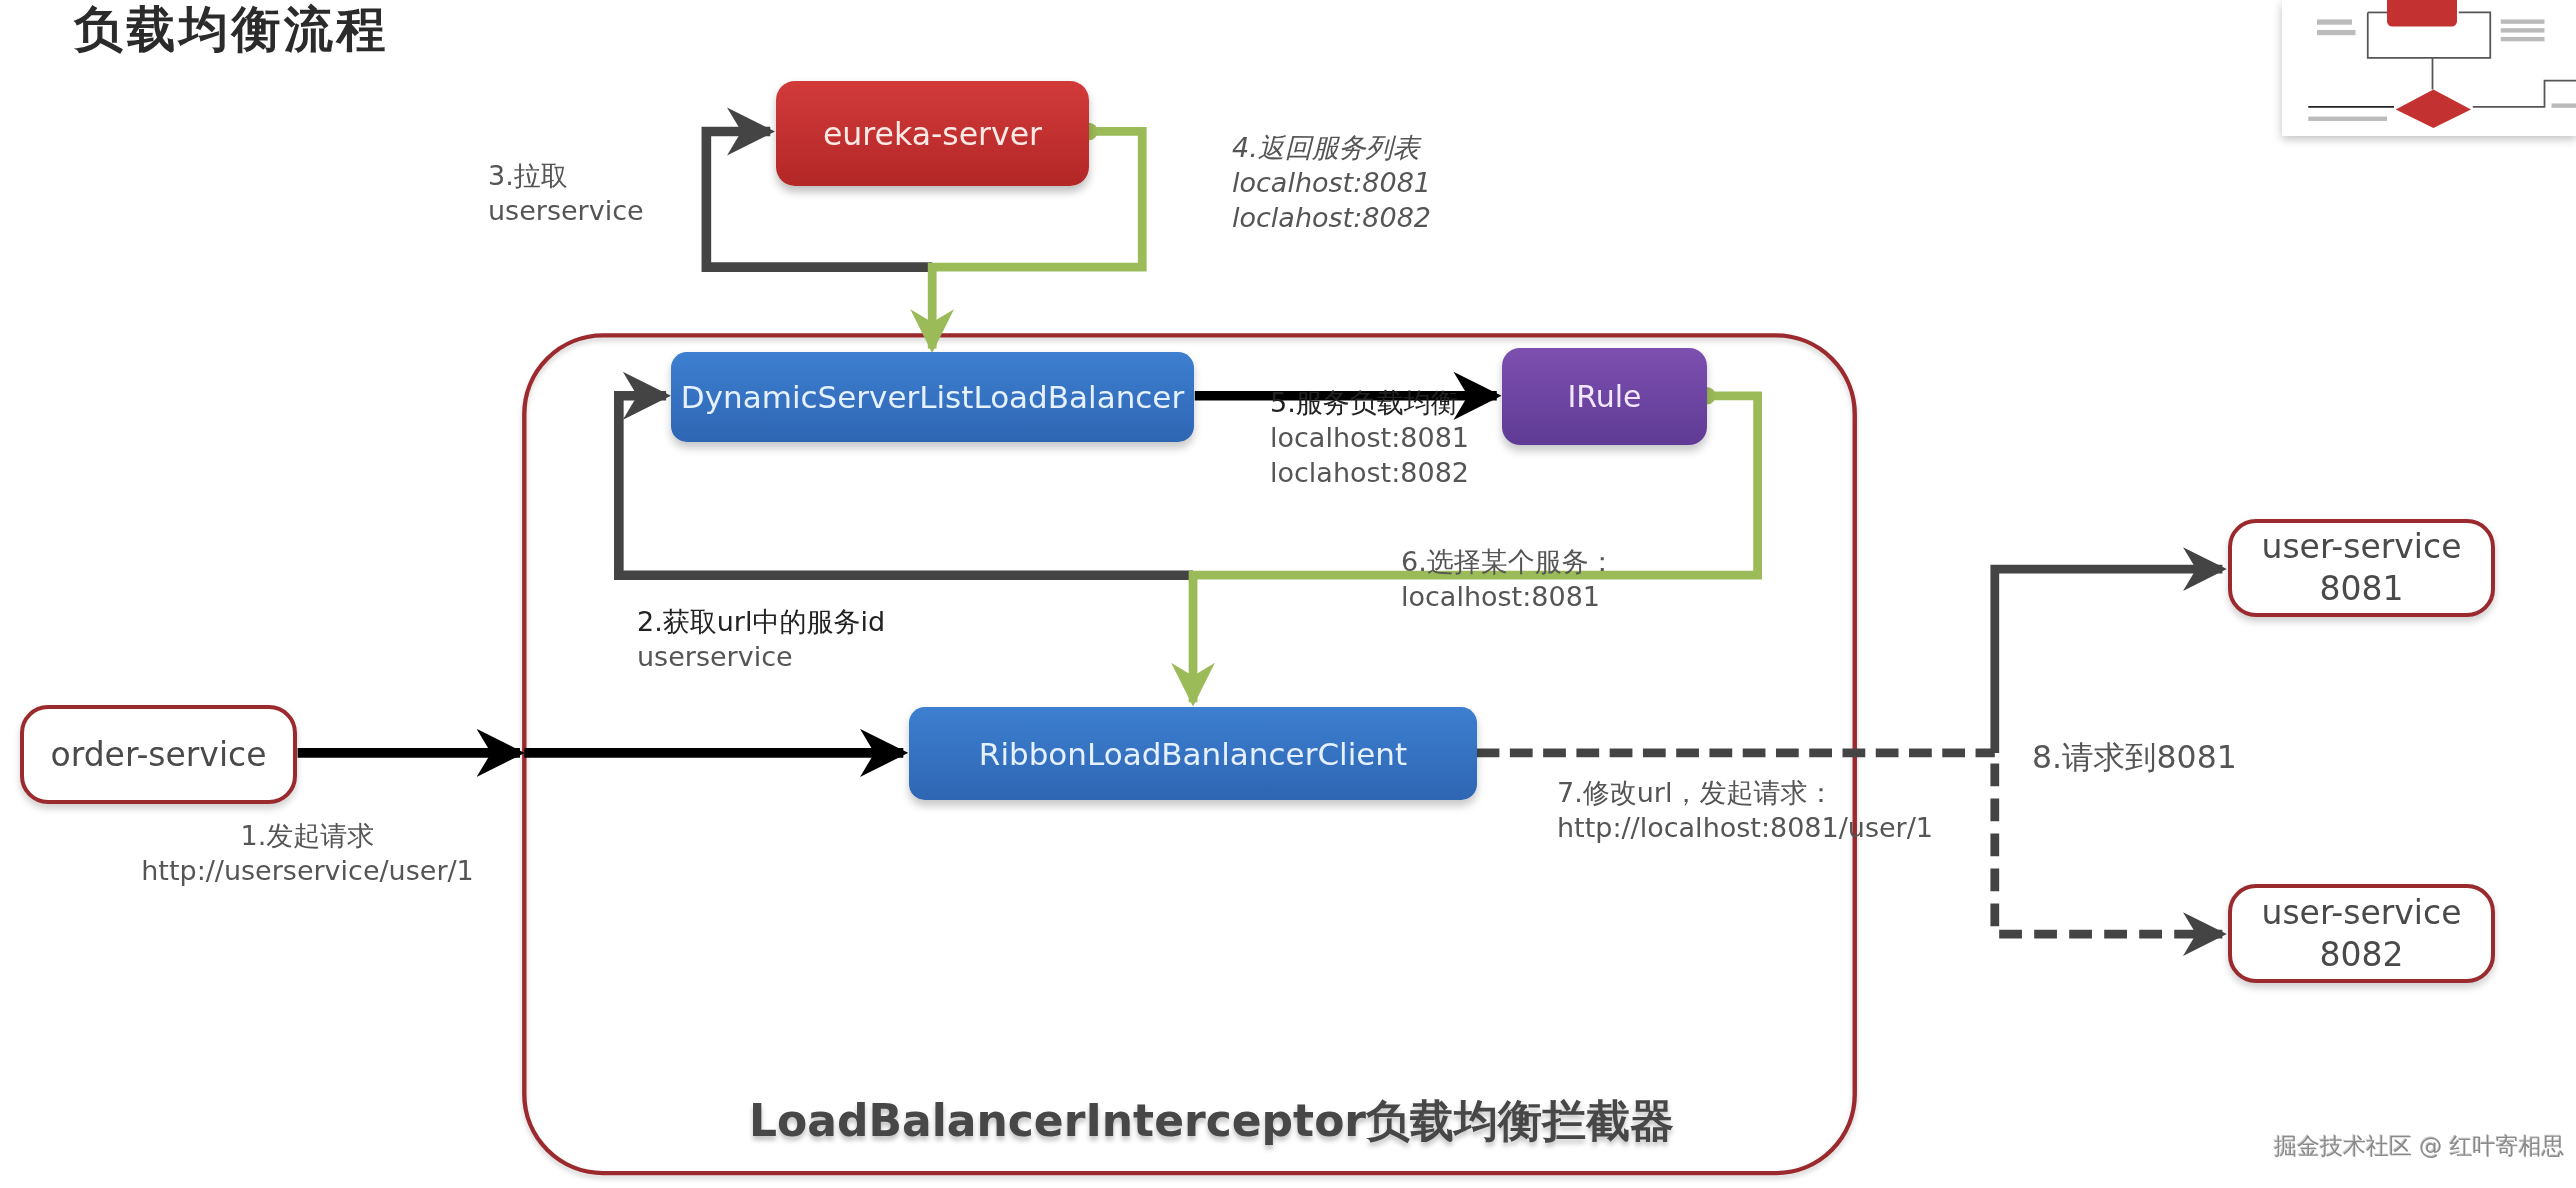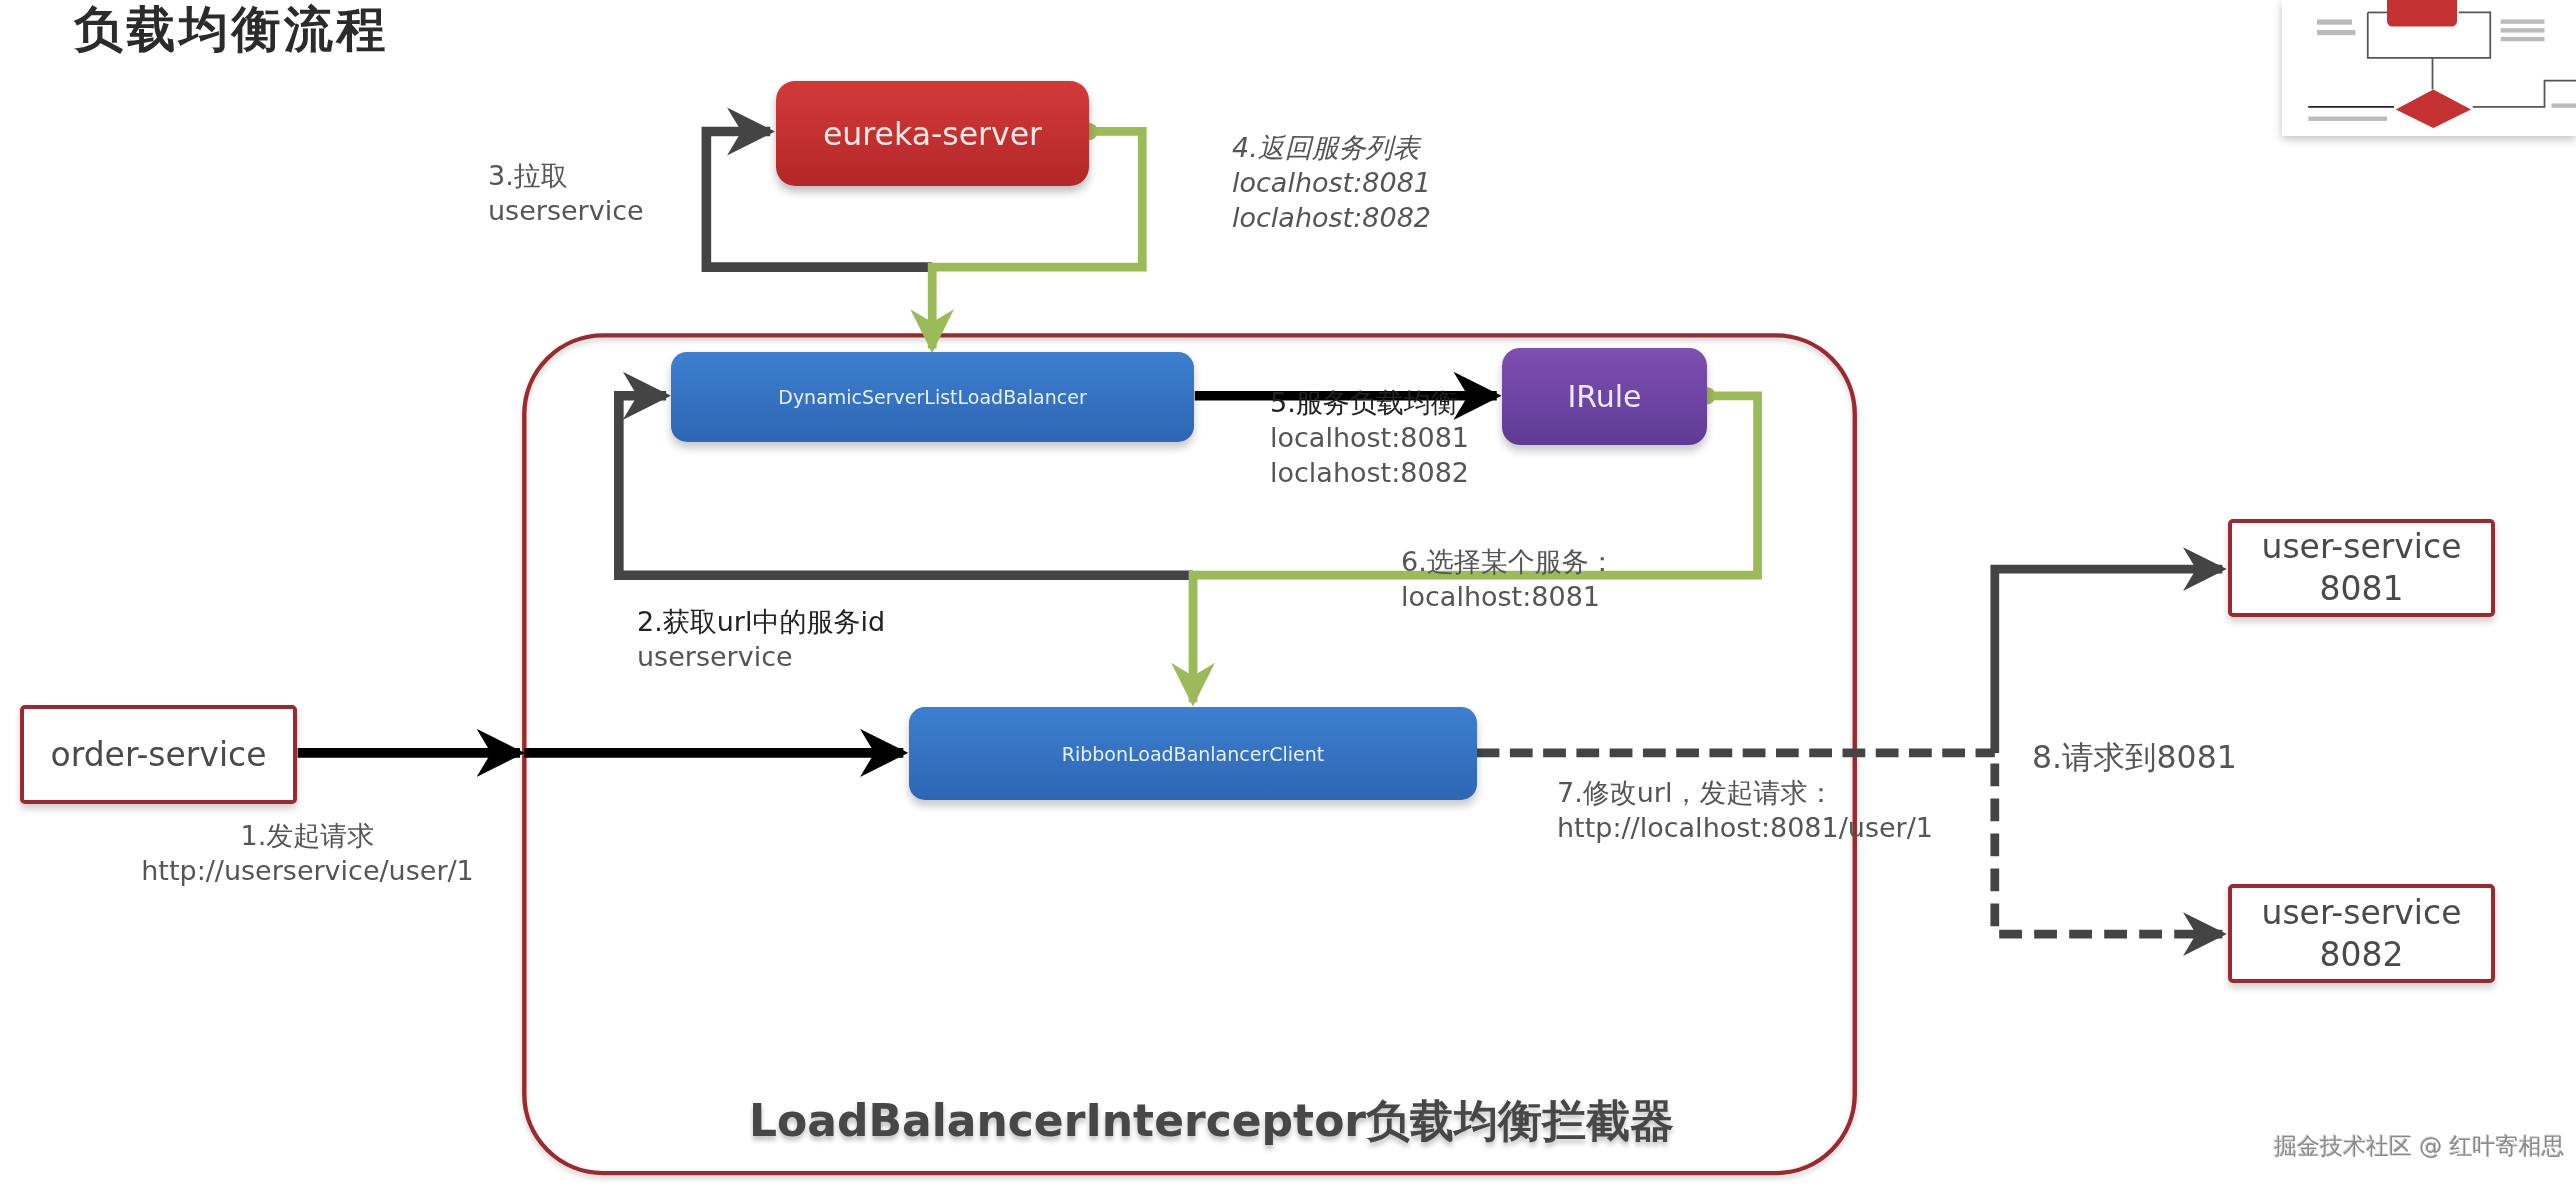--- a/index.html
+++ b/index.html
@@ -7,24 +7,24 @@
          font-family: "DejaVu Sans", "Liberation Sans", sans-serif; }
   #stage { position: absolute; left: 0; top: 0; width: 2576px; height: 1189px; }
   .abs { position: absolute; }
   .title { left: 74px; top: -3.5px; font-size: 49px; font-weight: bold; color: #2b2b2b;
            letter-spacing: 3.5px; white-space: nowrap; }
   .node { position: absolute; display: flex; align-items: center; justify-content: center;
           text-align: center; box-sizing: border-box; white-space: nowrap; }
   .node-red { background: linear-gradient(#d23a3a, #b32727); border-radius: 19px; color: #fbe9e6;
               font-size: 31.5px; box-shadow: 0 5.3px 8.8px rgba(0,0,0,0.25); }
   .node-blue { background: linear-gradient(#3d7fd0, #2e66b3); border-radius: 15.8px; color: #e6f1ff;
-               font-size: 19px; box-shadow: 0 5.3px 8.8px rgba(0,0,0,0.22); }
+               font-size: 31px; box-shadow: 0 5.3px 8.8px rgba(0,0,0,0.22); }
   .node-purple { background: linear-gradient(#7d4fb0, #5f3b95); border-radius: 18px; color: #f1e8ff;
                  font-size: 30px; box-shadow: 0 5.3px 8.8px rgba(0,0,0,0.22); }
-  .node-outline { background: #ffffff; border: 4.4px solid #9b2a2e; border-radius: 5px; color: #4a4a4a;
+  .node-outline { background: #ffffff; border: 4.4px solid #9b2a2e; border-radius: 28px; color: #4a4a4a;
                   font-size: 33px; line-height: 42px; box-shadow: 0 4.4px 7px rgba(0,0,0,0.18); }
   .lbl { position: absolute; font-size: 27px; line-height: 35px; color: #555555; white-space: nowrap; }
   .lbl-dark { color: #222222; margin-top: 24px; }
   .lbl-big { font-size: 31.5px; }
   .frame-label { position: absolute; left: 749px; top: 1092px; width: 884px; text-align: center;
                  font-size: 44px; font-weight: bold; color: #474747; white-space: nowrap;
                  text-shadow: 0 4.4px 5.3px rgba(0,0,0,0.25); }
   .watermark { position: absolute; left: 2274px; top: 1131px; font-size: 23px; color: #8a8a8a;
                white-space: nowrap; text-shadow: 0.9px 0.9px 0 #ffffff, -0.9px -0.9px 0 #c8c8c8; }
   .thumb { position: absolute; left: 2282px; top: 0px; width: 294px; height: 136px; background: #ffffff;

